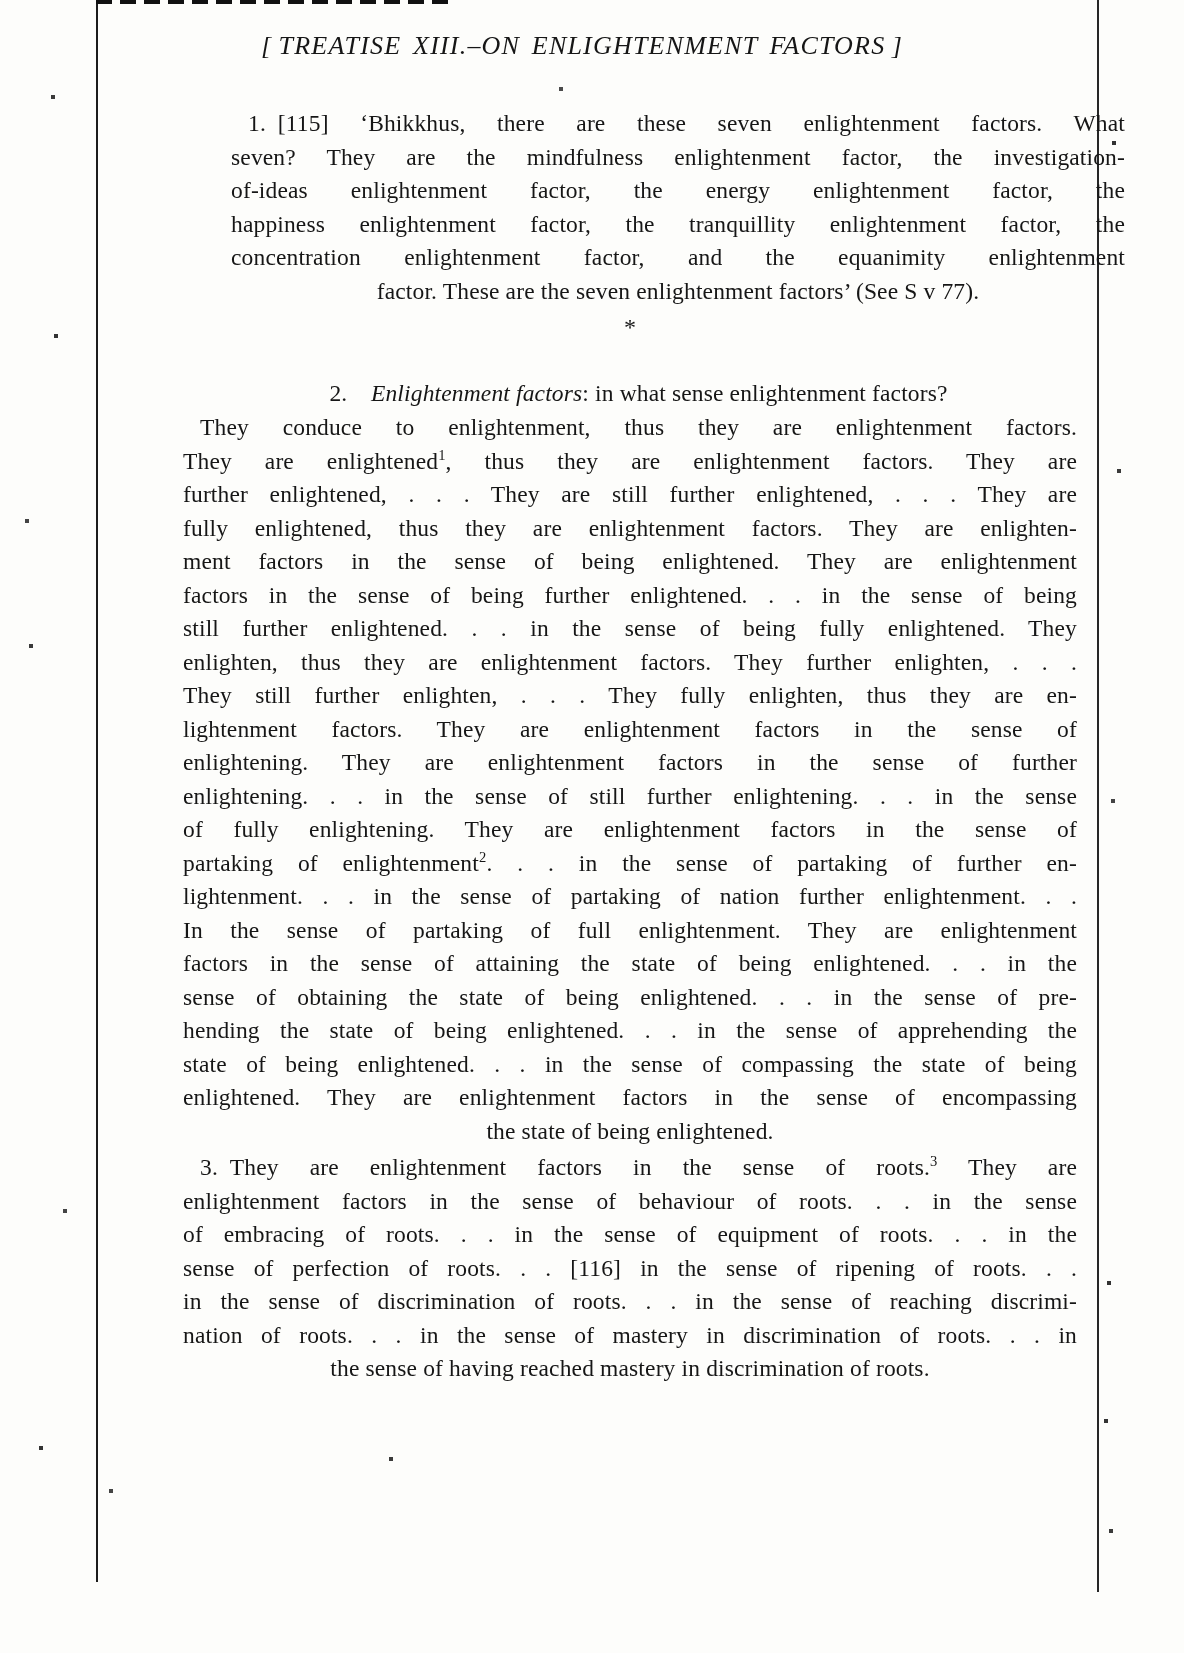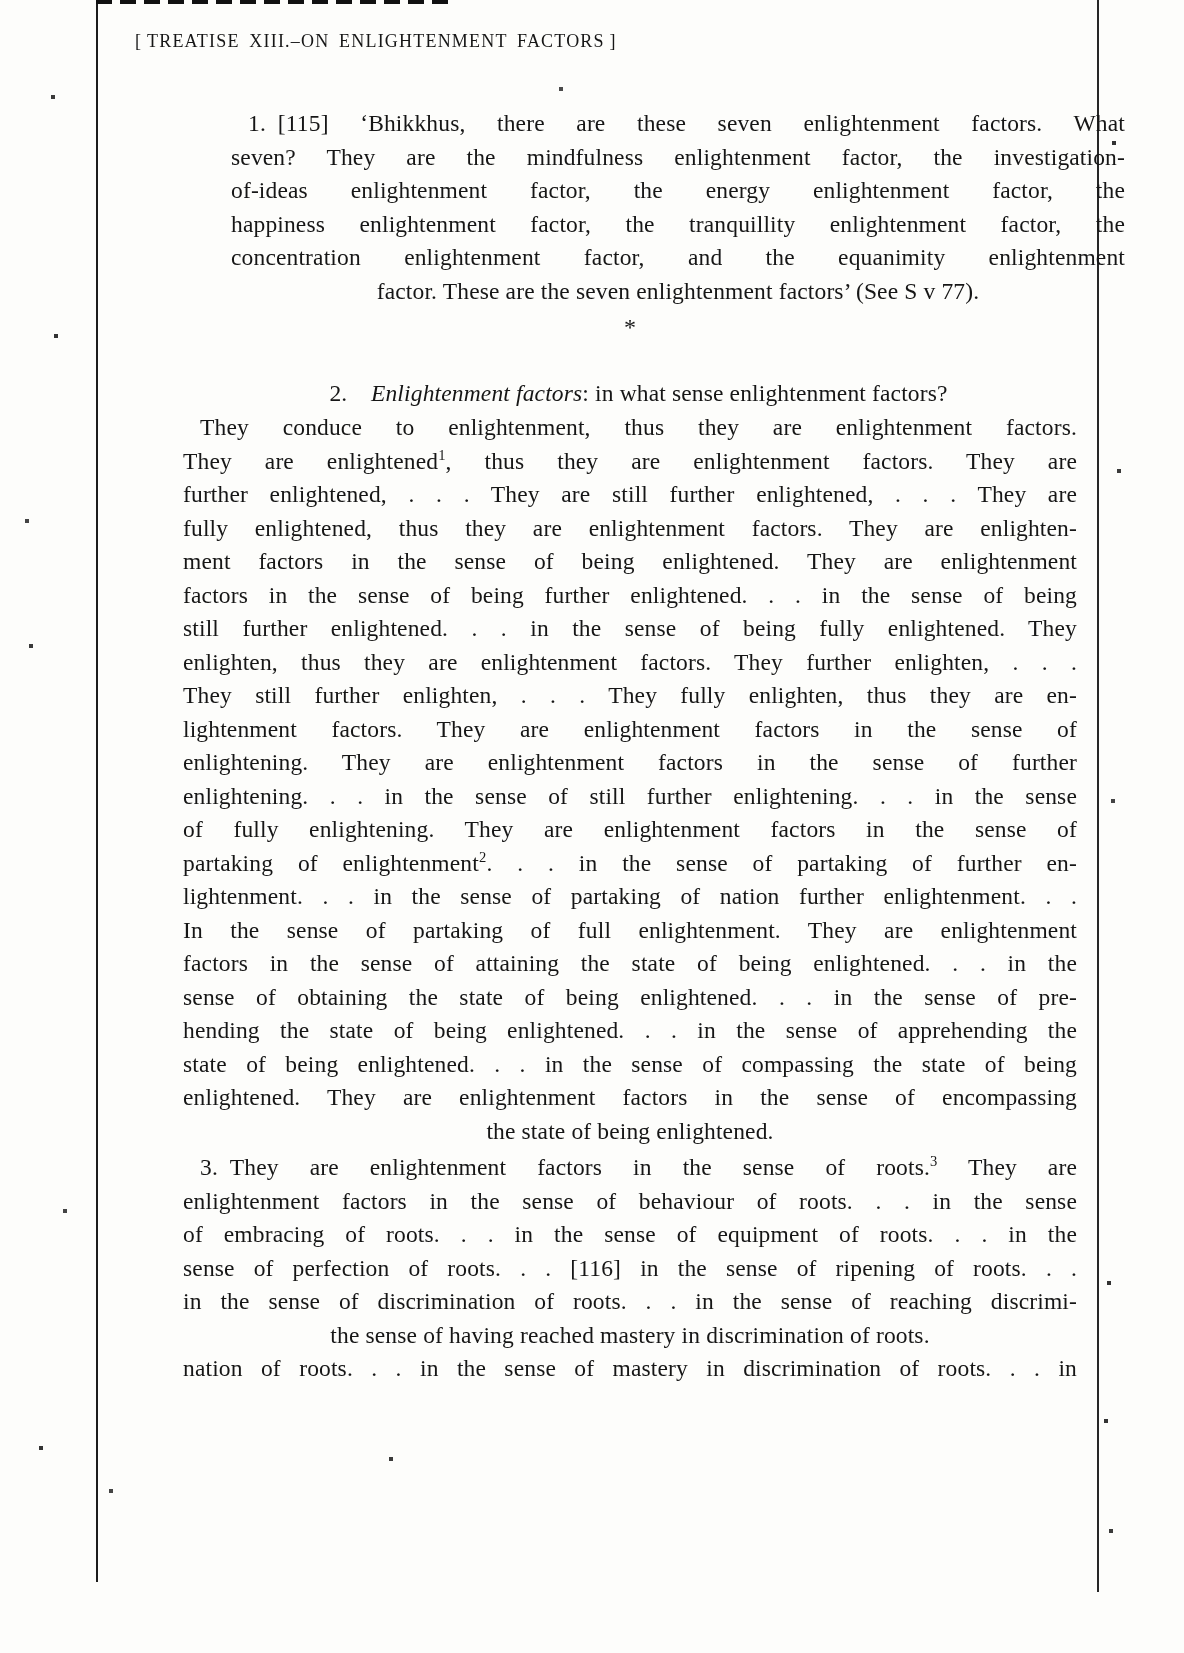--- a/index.html
+++ b/index.html
@@ -16,22 +16,22 @@
     background:repeating-linear-gradient(90deg,#111 0 16px,transparent 16px 24px);}
   .speckles{position:absolute;left:0;top:0;width:2px;height:2px;background:transparent;
     box-shadow:
       55px 335px 0 1px #333, 30px 645px 0 1px #3a3a3a, 64px 1210px 0 1px #444,
       40px 1447px 0 1px #333, 52px 96px 0 1px #3a3a3a, 26px 520px 0 1px #444,
       1113px 142px 0 1px #333, 1118px 470px 0 1px #3a3a3a, 1108px 1282px 0 1px #333,
       1112px 800px 0 1px #444, 390px 1458px 0 1px #3a3a3a, 560px 88px 0 1px #4a4a4a,
       1105px 1420px 0 1px #333, 1110px 1530px 0 1px #3a3a3a, 110px 1490px 0 1px #444;}
   
   .col{position:absolute;left:183px;width:894px;}
-  #title{top:31px;left:135px;text-align:left;
-    font-size:18px;letter-spacing:1.2px;word-spacing:4px;}
+  #title{top:31px;left:135px;text-align:center;font-style:italic;
+    font-size:26px;letter-spacing:1.2px;word-spacing:4px;}
   #sep{top:314px;text-align:center;font-size:24px;}
   #p1{top:107px;margin-left:48px;}
   #p2h{top:377px;}
   #p2{top:411px;}
   #p3{top:1151px;}
   .line{
     height:33.5px;line-height:33.5px;font-size:23.5px;letter-spacing:.15px;
     white-space:normal;
     text-align:center;
   }
@@ -89,15 +89,15 @@
     <div class="line just">enlightened. They are enlightenment factors in the sense of encompassing</div>
     <div class="line">the state of being enlightened.</div>
   </div>
 
 <div id="p3" class="col">
     <div class="line just indent">3. They are enlightenment factors in the sense of roots.<sup>3</sup> They are</div>
     <div class="line just">enlightenment factors in the sense of behaviour of roots. . . in the sense</div>
     <div class="line just">of embracing of roots. . . in the sense of equipment of roots. . . in the</div>
     <div class="line just">sense of perfection of roots. . . [116] in the sense of ripening of roots. . .</div>
     <div class="line just">in the sense of discrimination of roots. . . in the sense of reaching discrimi-</div>
+    <div class="line just">nation of roots. . . in the sense of mastery in discrimination of roots. . . in</div>
     <div class="line">the sense of having reached mastery in discrimination of roots.</div>
-    <div class="line just">nation of roots. . . in the sense of mastery in discrimination of roots. . . in</div>
   </div>
 
 </body></html>

